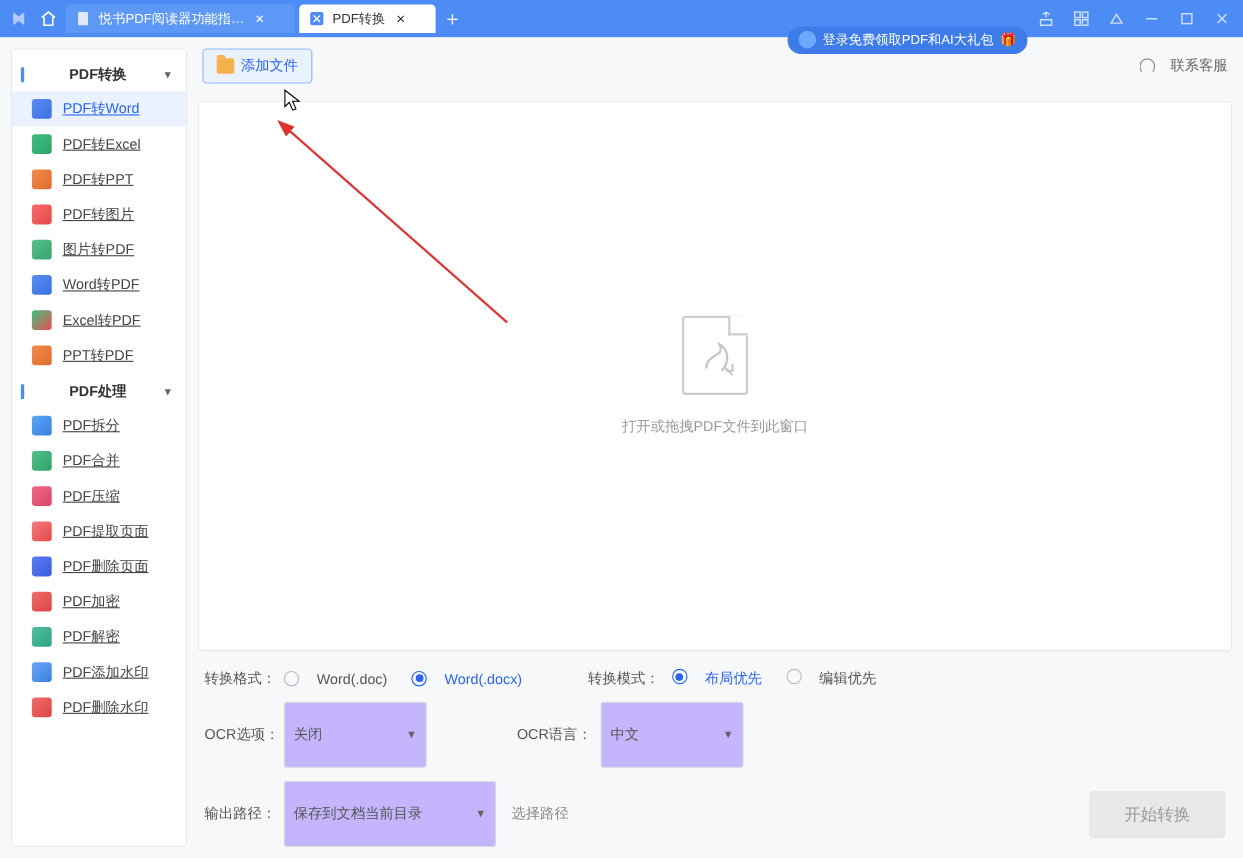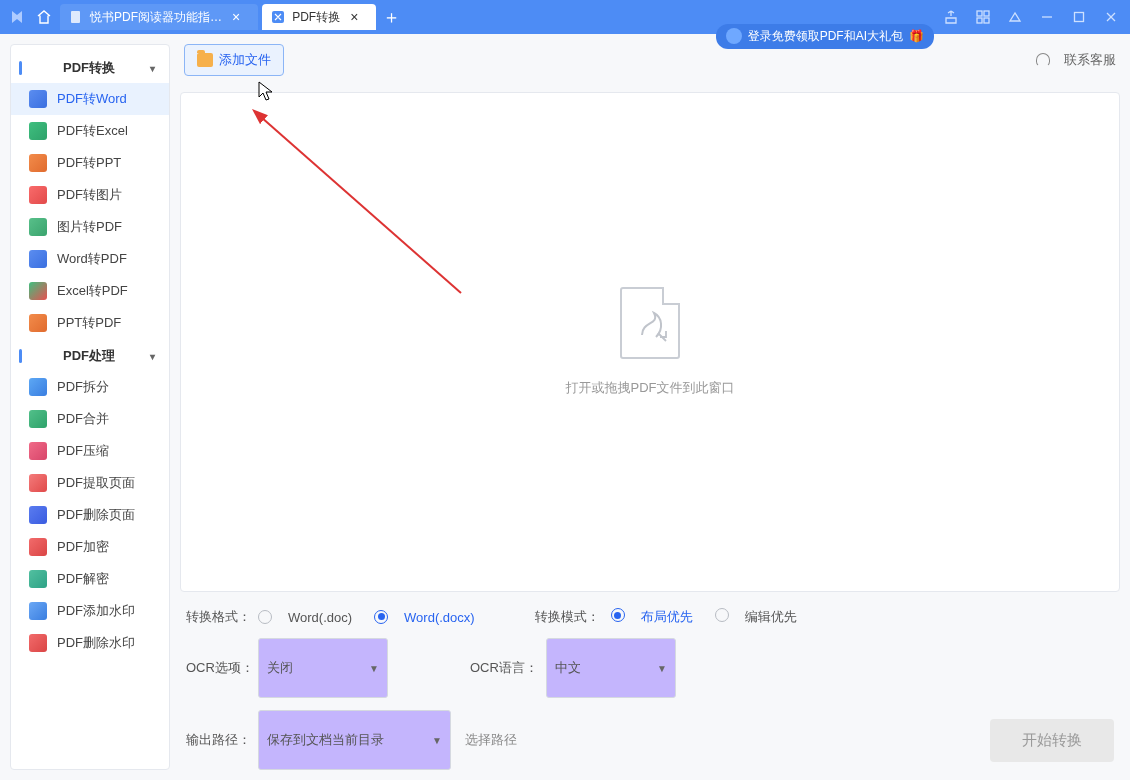--- a/index.html
+++ b/index.html
@@ -2,40 +2,40 @@
 <html><head>
 <meta charset="utf-8">
 <style>
 * { margin: 0; padding: 0; box-sizing: border-box; font-family: "Microsoft YaHei", "PingFang SC", sans-serif; }
 body { width: 1130px; height: 780px; background: #f5f5f5; overflow: hidden; }
 
 
 .titlebar { height: 34px; background: #4d8cf5; display: flex; align-items: center; padding: 0 4px; }
 .tb-icon { width: 26px; height: 26px; display: flex; align-items: center; justify-content: center; color: #fff; cursor: pointer; }
 .tb-home { width: 28px; height: 26px; display: flex; align-items: center; justify-content: center; border-radius: 4px; }
-.tab { height: 26px; display: flex; align-items: center; padding: 0 18px 0 8px; margin: 0 2px; border-radius: 4px 4px 0 0; cursor: pointer; font-size: 12px; }
+.tab { height: 26px; display: flex; align-items: center; padding: 0 28px 0 8px; margin: 0 2px; border-radius: 4px 4px 0 0; cursor: pointer; font-size: 12px; }
 .tab.inactive { background: #5e98f6; color: #fff; }
 .tab.active { background: #fff; color: #333; }
 .tab-icon { width: 16px; height: 16px; margin-right: 6px; display: flex; align-items: center; justify-content: center; }
 .tab-close { margin-left: 10px; font-size: 14px; }
 .tab-add { width: 26px; color: #fff; font-size: 18px; text-align: center; cursor: pointer; }
 .tb-right { margin-left: auto; display: flex; align-items: center; gap: 2px; }
 .promo { background: #3d7ce8; color: #fff; font-size: 12px; padding: 4px 10px; border-radius: 12px; display: flex; align-items: center; gap: 6px; cursor: pointer; margin-top: 38px; }
 .promo-avatar { width: 16px; height: 16px; background: #6fa8ff; border-radius: 50%; display:inline-block; }
 .win-btn { width: 30px; height: 26px; display: flex; align-items: center; justify-content: center; color: #cde0ff; cursor: pointer; }
 
 
 .app-body { display: flex; height: calc(100% - 34px); background: #f7f8fa; padding: 10px; gap: 10px; }
 
 
 .sidebar { width: 160px; background: #fff; border-radius: 4px; border: 1px solid #e5e8ee; padding: 6px 0; }
 .side-group-title { font-size: 13px; font-weight: bold; color: #333; padding: 8px 14px 6px 8px; display: flex; align-items: center; justify-content: space-between; cursor: pointer; }
 .side-group-title::before { content: ""; width: 3px; height: 14px; background: #4d8cf5; margin-right: 6px; border-radius: 2px; }
 .side-group-title .chev { font-size: 10px; color: #666; }
-.side-item { display: flex; align-items: flex-end; padding: 7px 12px 7px 18px; font-size: 13px; color: #444; cursor: pointer; }
+.side-item { display: flex; align-items: flex-end; padding: 7px 12px 7px 18px; font-size: 13px; color: #444; cursor: pointer; text-decoration: underline; }
 .side-item.active { background: #e9f2fe; color: #2864f0; }
 .side-icon { width: 18px; height: 18px; margin-right: 10px; border-radius: 3px; }
 .ic-word { background: linear-gradient(135deg,#5b8df0,#3a6fe0); }
 .ic-excel { background: linear-gradient(135deg,#3fbf7f,#2ea26a); }
 .ic-ppt { background: linear-gradient(135deg,#f28c4b,#e06b2e); }
 .ic-img { background: linear-gradient(135deg,#f96b6b,#e24a4a); }
 .ic-img2 { background: linear-gradient(135deg,#58c08a,#3aa36d); }
 .ic-word2 { background: linear-gradient(135deg,#5b8df0,#3a6fe0); }
 .ic-excel2 { background: linear-gradient(135deg,#3fbf7f,#e85050); }
 .ic-ppt2 { background: linear-gradient(135deg,#f28c4b,#e06b2e); }

